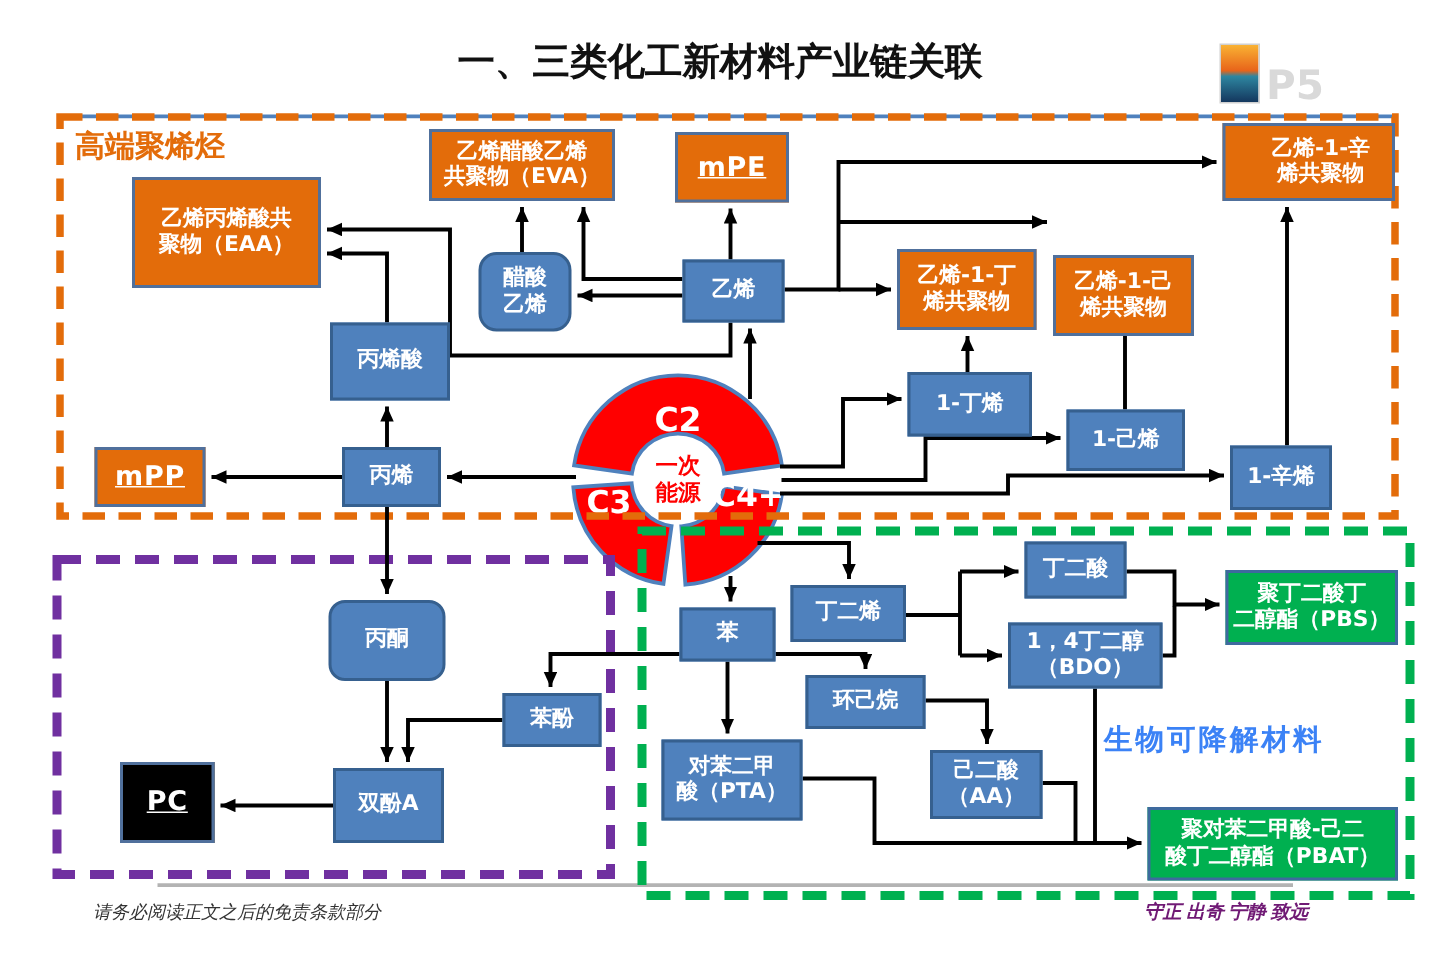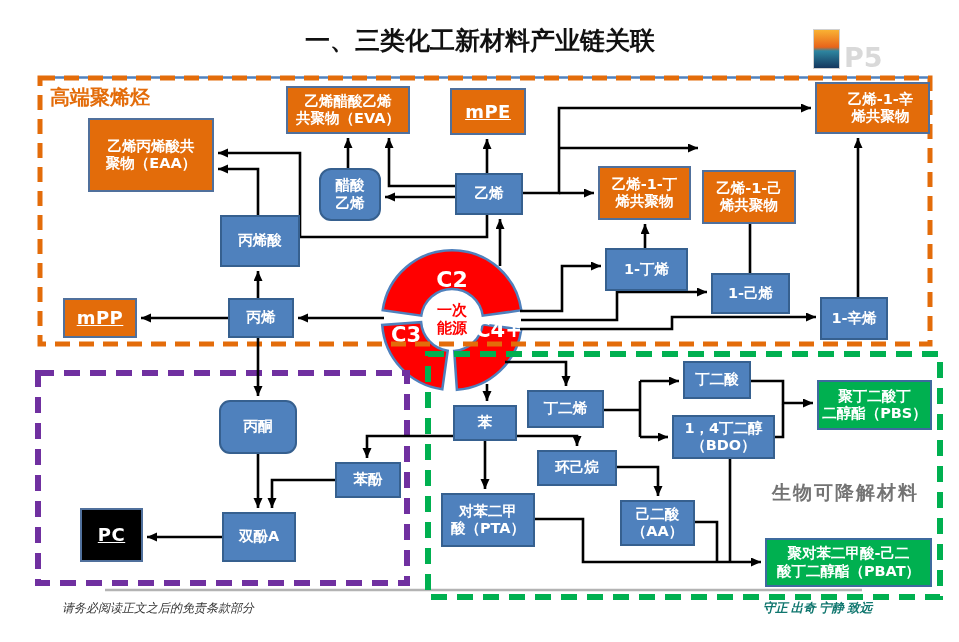--- a/index.html
+++ b/index.html
@@ -11,35 +11,35 @@
   #logo{left:58px;top:12px;display:flex;align-items:center;gap:7px;}
   #logo-cn{font-size:18px;font-weight:bold;color:#1e3d96;letter-spacing:1px;line-height:1.1;}
   #logo-en{font-size:7px;color:#1e3d96;letter-spacing:1.6px;}
   #title{left:240px;top:24px;width:480px;text-align:center;font-size:25px;font-weight:bold;color:#111;}
   #photo{left:813px;top:29px;width:25px;height:38px;
          background:linear-gradient(180deg,#f9b233 0%,#e8641a 45%,#2e86a0 55%,#14375e 100%);
          border:1px solid #d0d0d0;}
   #p5{left:844px;top:42px;font-size:27px;font-weight:bold;color:#d9d9d9;}
   
   #lbl-poly{left:50px;top:84px;font-size:20px;font-weight:bold;color:#E36C0A;}
-  #lbl-bio{left:772px;top:480px;font-size:19px;font-weight:bold;color:#737373;letter-spacing:2px;}
+  #lbl-bio{left:736px;top:480px;font-size:19px;font-weight:bold;color:#3b82f6;letter-spacing:2px;}
   
   .node{position:absolute;display:flex;align-items:center;justify-content:center;text-align:center;
         color:#fff;font-weight:bold;font-size:14.5px;line-height:1.2;white-space:pre-line;
         border:2.5px solid #50709C;box-sizing:border-box;z-index:4;}
   .node.blue{background:#4F81BD;border-color:#36608F;}
   .node.orange{background:#E36C0A;border-color:#50709C;}
   .node.green{background:#00B050;border-color:#3E6A9E;}
   .node.purple{background:#000000;border-color:#50709C;}
   .node.big{font-size:18px;letter-spacing:0.5px;text-decoration:underline;}
   
   #disclaimer{left:62px;top:600px;font-family:"Liberation Serif","DejaVu Serif",serif;
               font-style:italic;font-size:12px;color:#333;}
   #motto{right:87px;top:600px;font-family:"Liberation Serif","DejaVu Serif",serif;
-         font-style:italic;font-weight:bold;font-size:12.5px;color:#0f766e;}
+         font-style:italic;font-weight:bold;font-size:12.5px;color:#701a75;}
   .z1{z-index:1;} .z2{z-index:2;} .z3{z-index:3;} .z5{z-index:5;}
 </style>
 </head>
 <body>
 
 <div id="stage">
 
 
   <div id="title" class="abs z5">一、三类化工新材料产业链关联</div>
   <div id="photo" class="abs z5"></div>

